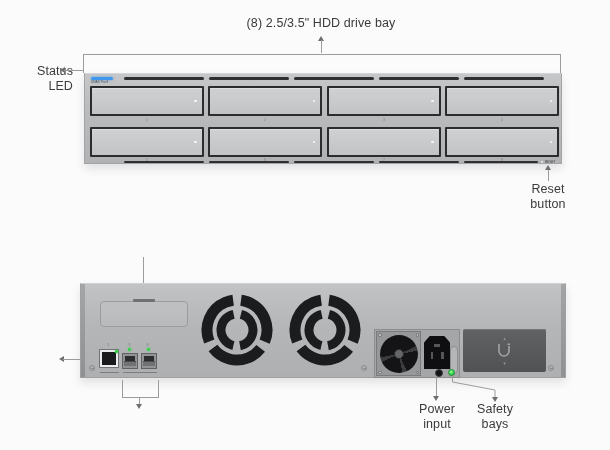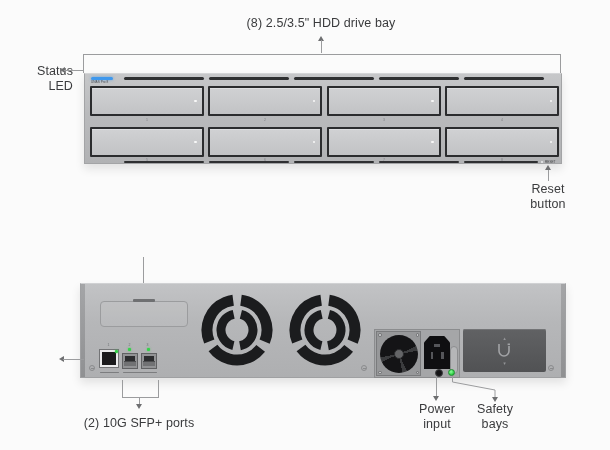--- a/index.html
+++ b/index.html
@@ -220,21 +220,20 @@
       <div class="chev" style="bottom:5px;">▼</div>
     </div>
   </div>
 
   <div class="arr arr-left" style="left:59px;top:355.5px;"></div>
   <div class="line" style="left:63px;top:358.5px;width:21px;height:1px;"></div>
 
   <div class="bracket-dn" style="left:121.5px;top:380px;width:35px;height:17px;"></div>
   <div class="line" style="left:139px;top:397px;width:1px;height:8px;"></div>
   <div class="arr arr-down" style="left:136px;top:404px;"></div>
-  <div class="lbl center" style="left:59px;top:416px;width:160px;">(2) 10G SFP+ ports</div>
 
   <div class="line" style="left:436px;top:377px;width:1px;height:20px;"></div>
   <div class="arr arr-down" style="left:433px;top:396px;"></div>
   <div class="lbl center" style="left:407px;top:402px;width:60px;">
     <div>Power</div>
     <div>input</div>
   </div>
 
   <svg width="50" height="26" style="position:absolute;left:450px;top:375px;">
     <polyline points="2.5,1 2.5,7 45,15 45,23" fill="none" stroke="#9b9c9e" stroke-width="1"></polyline>

